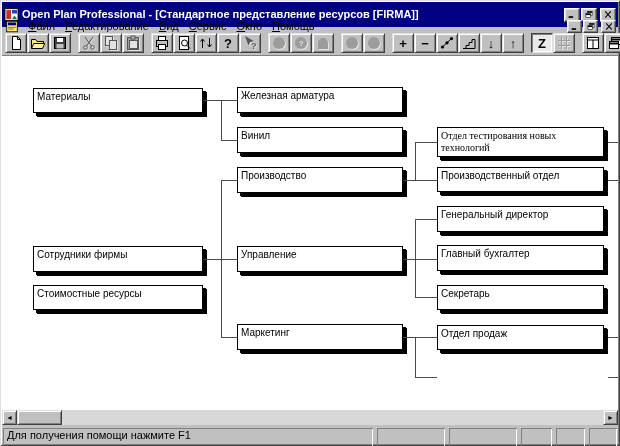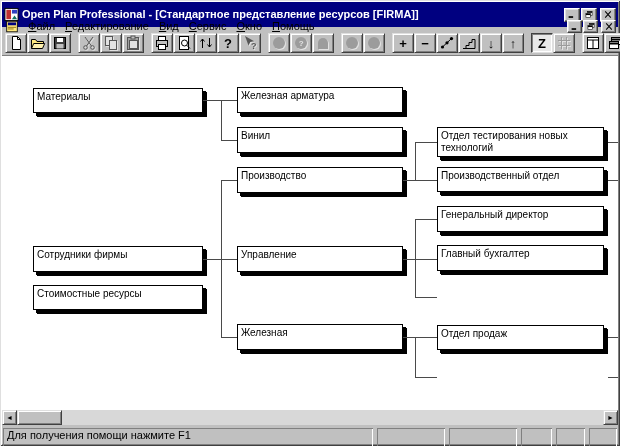--- a/index.html
+++ b/index.html
@@ -291,25 +291,26 @@
 
   <div class="client">
     <div class="dlayer" id="diagram">
         <div class="node" style="left: 33px; top: 88px; width: 170px; height: 25px;">Материалы</div>
         <div class="node" style="left: 33px; top: 246px; width: 170px; height: 26px;">Сотрудники фирмы</div>
         <div class="node" style="left: 33px; top: 285px; width: 170px; height: 25px;">Стоимостные ресурсы</div>
         <div class="node" style="left: 237px; top: 87px; width: 166px; height: 26px;">Железная арматура</div>
         <div class="node" style="left: 237px; top: 127px; width: 166px; height: 26px;">Винил</div>
         <div class="node" style="left: 237px; top: 167px; width: 166px; height: 26px;">Производство</div>
         <div class="node" style="left: 237px; top: 246px; width: 166px; height: 26px;">Управление</div>
-        <div class="node" style="left: 237px; top: 324px; width: 166px; height: 26px;">Железная</div>
-        <div class="node" style="left: 437px; top: 127px; width: 167px; height: 30px;">Отдел тестирования новых технологий</div>
+        <div class="node" style="left: 237px; top: 324px; width: 166px; height: 26px;">Маркетинг</div>
+        <div class="node" style="left: 437px; top: 127px; width: 167px; height: 30px; font-family: Liberation Serif, serif;">Отдел тестирования новых технологий</div>
         <div class="node" style="left: 437px; top: 167px; width: 167px; height: 25px;">Производственный отдел</div>
         <div class="node" style="left: 437px; top: 206px; width: 167px; height: 26px;">Генеральный директор</div>
         <div class="node" style="left: 437px; top: 245px; width: 167px; height: 26px;">Главный бухгалтер</div>
+        <div class="node" style="left: 437px; top: 285px; width: 167px; height: 25px;">Секретарь</div>
         <div class="node" style="left: 437px; top: 325px; width: 167px; height: 25px;">Отдел продаж</div>
         <div class="hl" style="left: 203px; top: 100px; width: 34px;"></div>
         <div class="hl" style="left: 221px; top: 140px; width: 16px;"></div>
         <div class="hl" style="left: 221px; top: 180px; width: 16px;"></div>
         <div class="hl" style="left: 203px; top: 259px; width: 34px;"></div>
         <div class="hl" style="left: 221px; top: 337px; width: 16px;"></div>
         <div class="hl" style="left: 415px; top: 142px; width: 22px;"></div>
         <div class="hl" style="left: 403px; top: 180px; width: 34px;"></div>
         <div class="hl" style="left: 415px; top: 219px; width: 22px;"></div>
         <div class="hl" style="left: 403px; top: 259px; width: 34px;"></div>

